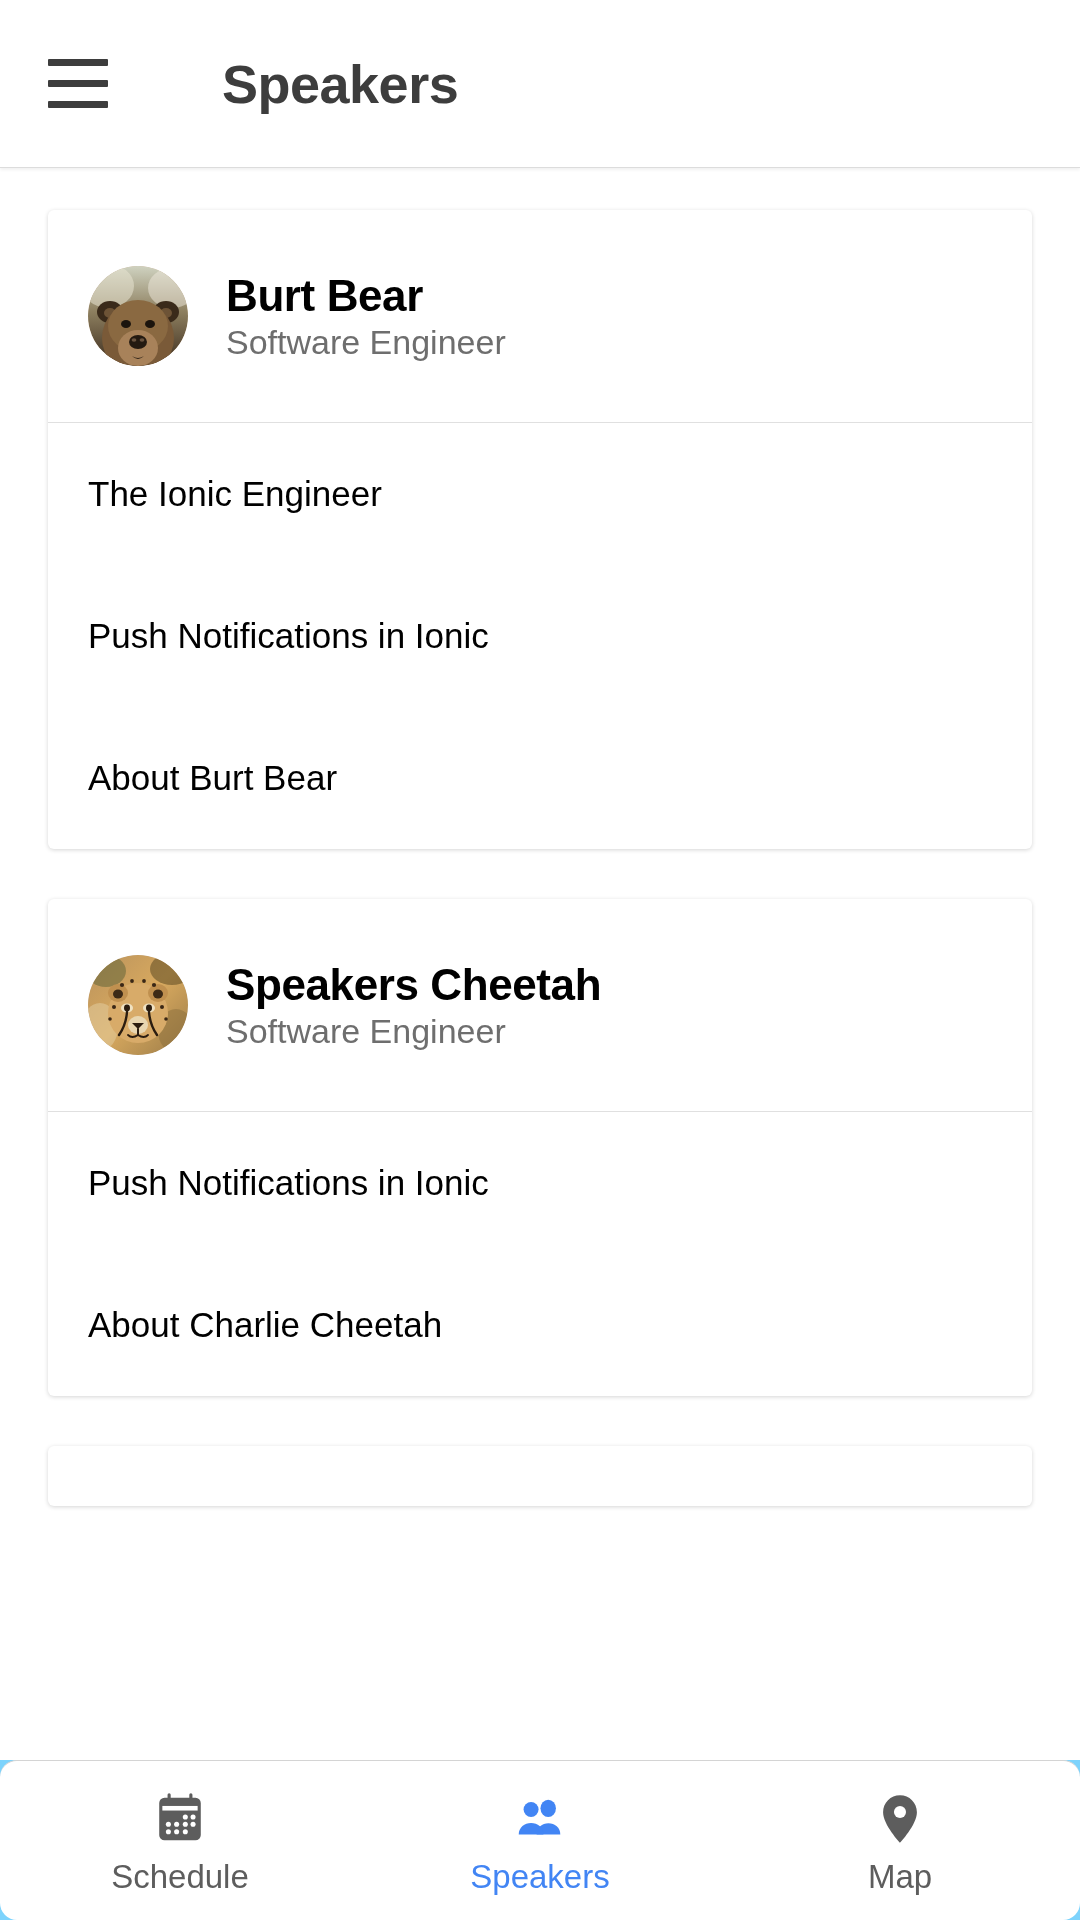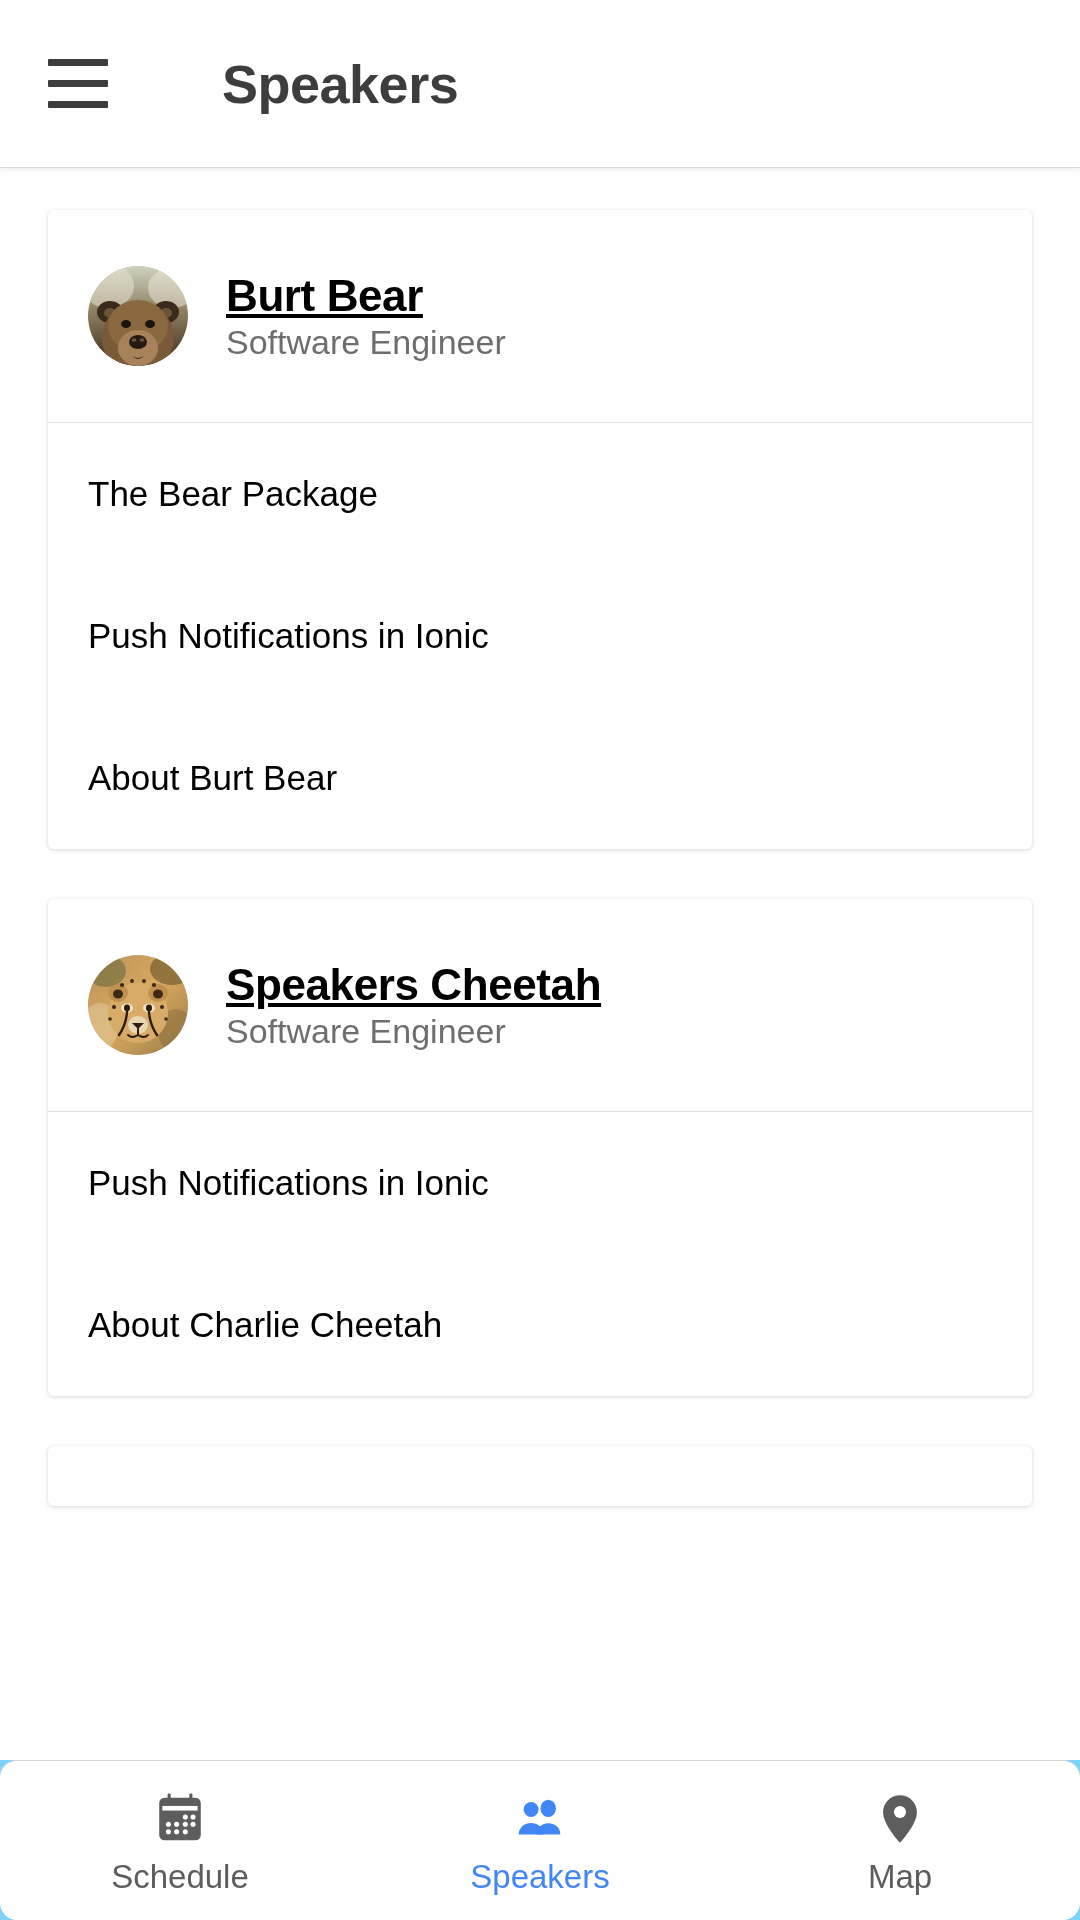--- a/index.html
+++ b/index.html
@@ -94,21 +94,20 @@
   .avatar svg { display: block; width: 100%; height: 100%; }
 
   .speaker-text { margin-left: 38px; }
 
   .speaker-name {
     font-size: 44px;
     font-weight: bold;
     color: #000000;
     line-height: 1.18;
     letter-spacing: -0.4px;
-    text-decoration: underline;
   }
   .speaker-title {
     font-size: 34px;
     color: #6e6e6e;
     line-height: 1.2;
   }
 
   .session-list { padding: 0; }
 
   .session-item {
@@ -215,21 +214,21 @@
               <path d="M44 90 Q50 96 56 90 Q50 94 44 90Z" fill="#2b1f14"></path>
             </g>
           </svg>
         </div>
         <div class="speaker-text">
           <div class="speaker-name">Burt Bear</div>
           <div class="speaker-title">Software Engineer</div>
         </div>
       </div>
       <div class="session-list">
-        <div class="session-item">The Bear Package</div>
+        <div class="session-item">The Ionic Engineer</div>
         <div class="session-item">Push Notifications in Ionic</div>
         <div class="session-item">About Burt Bear</div>
       </div>
     </div>
 
     <div class="card">
       <div class="speaker-head">
         <div class="avatar">
           <svg viewBox="0 0 100 100" xmlns="http://www.w3.org/2000/svg">
             <defs>

